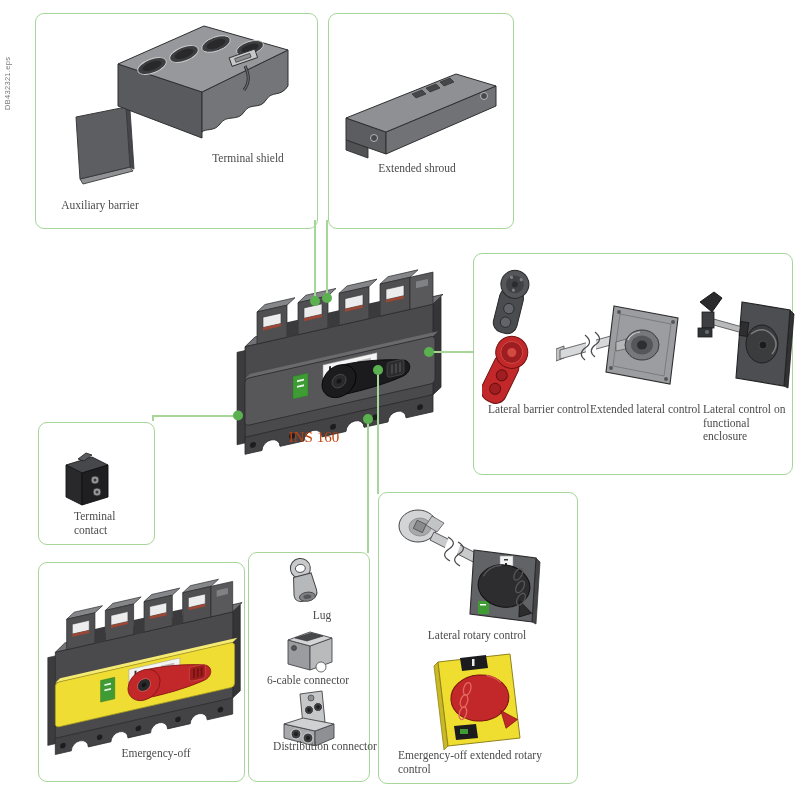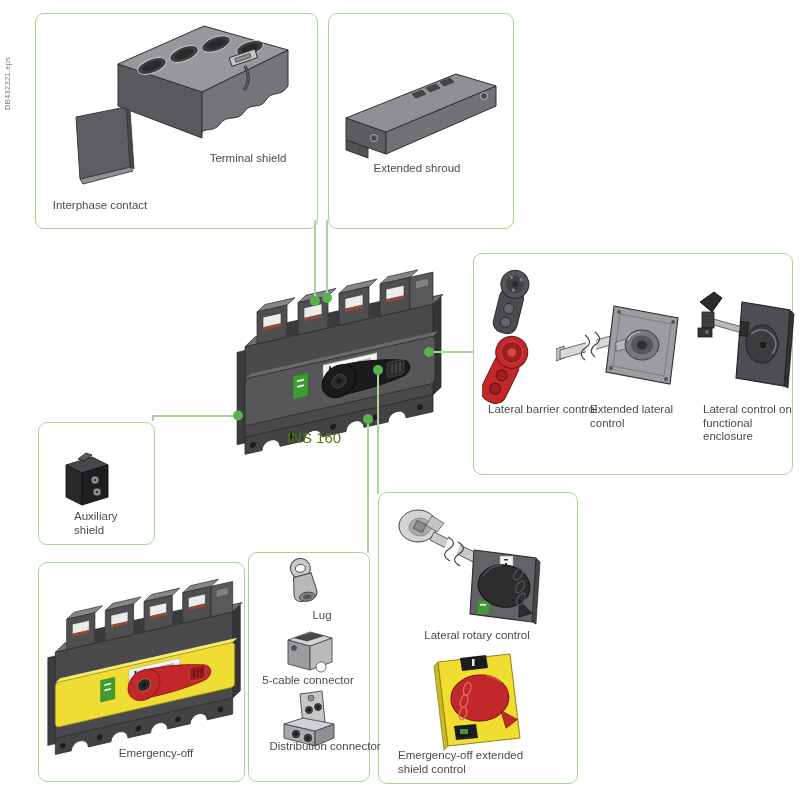--- a/index.html
+++ b/index.html
@@ -7,24 +7,24 @@
     position:relative;width:800px;height:800px;background:#ffffff;overflow:hidden;
     font-family:"Liberation Sans",sans-serif;
   }
   .gbox{
     position:absolute;border:1.5px solid #a6d699;border-radius:9px;background:transparent;
   }
   .overlay{position:absolute;left:0;top:0;pointer-events:none;}
   .illus{position:absolute;}
   .lbl{
     position:absolute;font-size:11.5px;line-height:1.18;color:#4b4b4d;
-    font-family:Liberation Sans, sans-serif;
+    font-family:Liberation Serif, serif;
   }
   .lbl.c{transform:translateX(-50%);white-space:nowrap;text-align:center;}
-  .lbl.big{font-size:15px;color:#4d7c0f;}
+  .lbl.big{font-size:15px;color:#c2410c;}
   .watermark{
     position:absolute;left:3px;top:30px;height:80px;
     writing-mode:vertical-rl;transform:rotate(180deg);
     font-size:7.5px;color:#7a7a7a;letter-spacing:.3px;
   }
   
   .sw-ins{--cover:#57575a;--coverstroke:#2a2a2c;--coverlip:#6a6a6e;
           --handle:#1b1b1d;--hstroke:#000000;--cap:#2c2c2e;--capstroke:#4d4d4f;
           --hubring:#4f4f51;--griplines:#454547;}
   .sw-eoff{--cover:#efdd33;--coverstroke:#a89a1d;--coverlip:#f5ea72;
@@ -323,30 +323,30 @@
     <g fill="#5bb14f">
       <circle cx="315" cy="301" r="5"></circle>
       <circle cx="327" cy="298" r="5"></circle>
       <circle cx="429" cy="352" r="5"></circle>
       <circle cx="238" cy="415.5" r="5"></circle>
       <circle cx="378" cy="370" r="5"></circle>
       <circle cx="368" cy="419" r="5"></circle>
     </g>
   </svg>
 
-  <div class="lbl c" style="left:100px;top:199px">Interphase contact</div>
+  <div class="lbl c" style="left:100px;top:199px">Auxiliary barrier</div>
   <div class="lbl c" style="left:248px;top:152px">Terminal shield</div>
   <div class="lbl c" style="left:417px;top:162px">Extended shroud</div>
   <div class="lbl" style="left:488px;top:403px;width:110px">Lateral barrier control</div>
   <div class="lbl" style="left:590px;top:403px;width:112px">Extended lateral control</div>
   <div class="lbl" style="left:703px;top:403px;width:90px">Lateral control on functional enclosure</div>
-  <div class="lbl" style="left:74px;top:510px;width:70px">Auxiliary shield</div>
+  <div class="lbl" style="left:74px;top:510px;width:70px">Terminal contact</div>
   <div class="lbl big c" style="left:314px;top:429px">INS 160</div>
   <div class="lbl c" style="left:156px;top:747px">Emergency-off</div>
   <div class="lbl c" style="left:322px;top:609px">Lug</div>
-  <div class="lbl c" style="left:308px;top:674px">5-cable connector</div>
+  <div class="lbl c" style="left:308px;top:674px">6-cable connector</div>
   <div class="lbl c" style="left:325px;top:740px">Distribution connector</div>
   <div class="lbl c" style="left:477px;top:629px">Lateral rotary control</div>
-  <div class="lbl" style="left:398px;top:749px;width:145px">Emergency-off extended shield control</div>
+  <div class="lbl" style="left:398px;top:749px;width:145px">Emergency-off extended rotary control</div>
 
   <div class="watermark">DB432321.eps</div>
 
 </div>
 
 </body></html>

